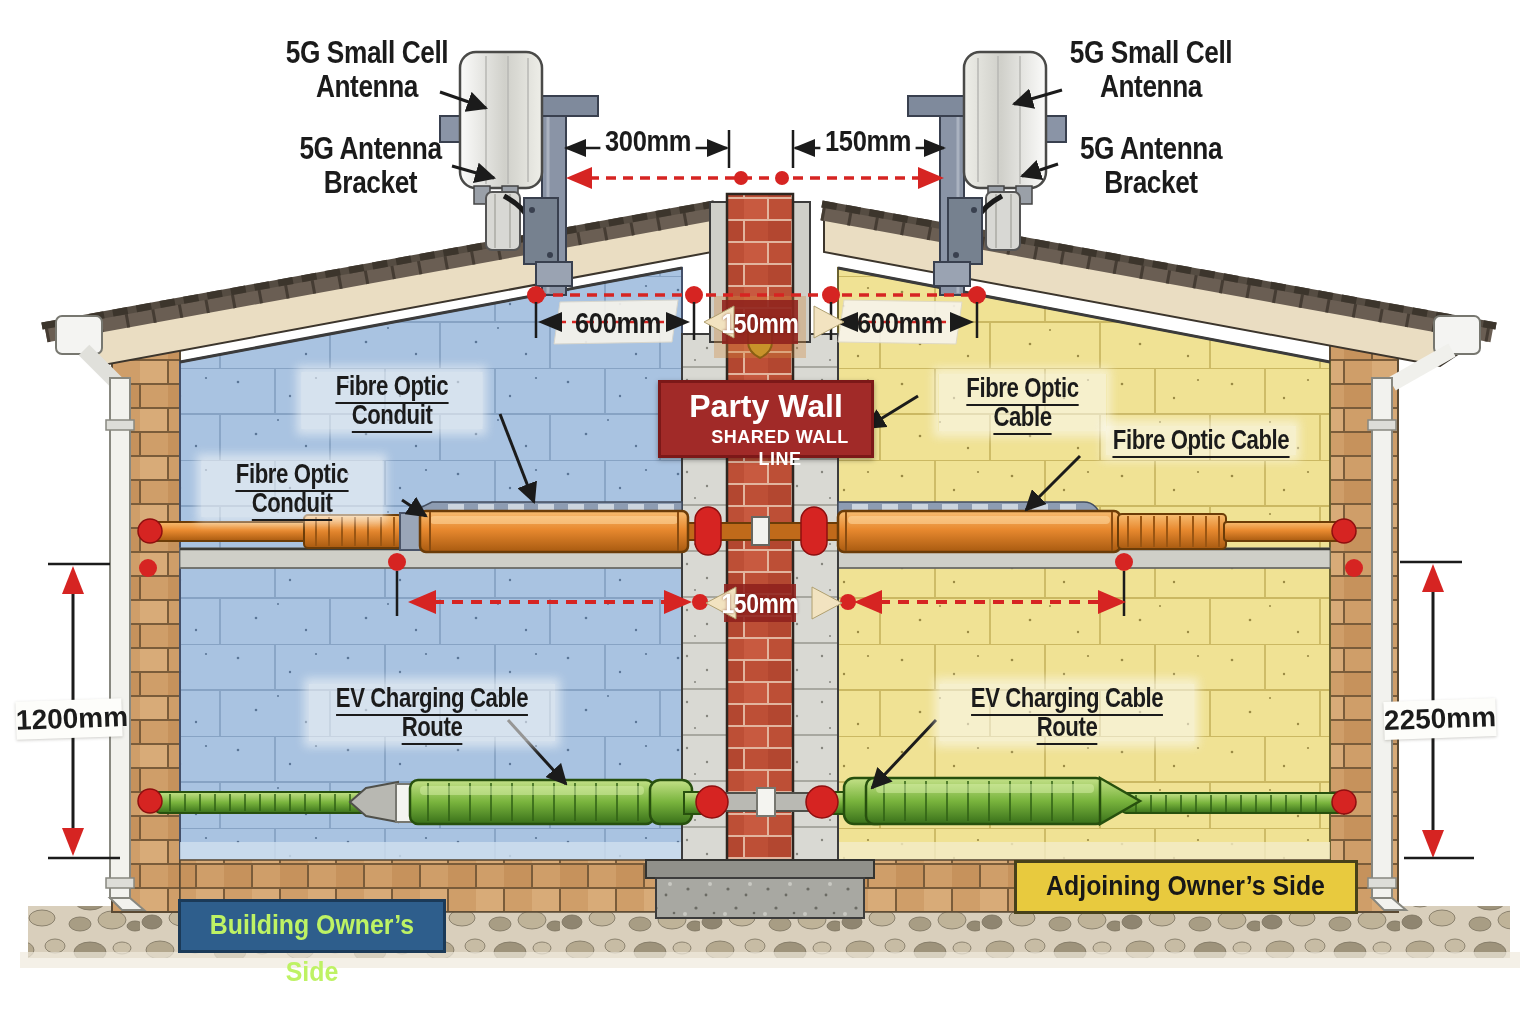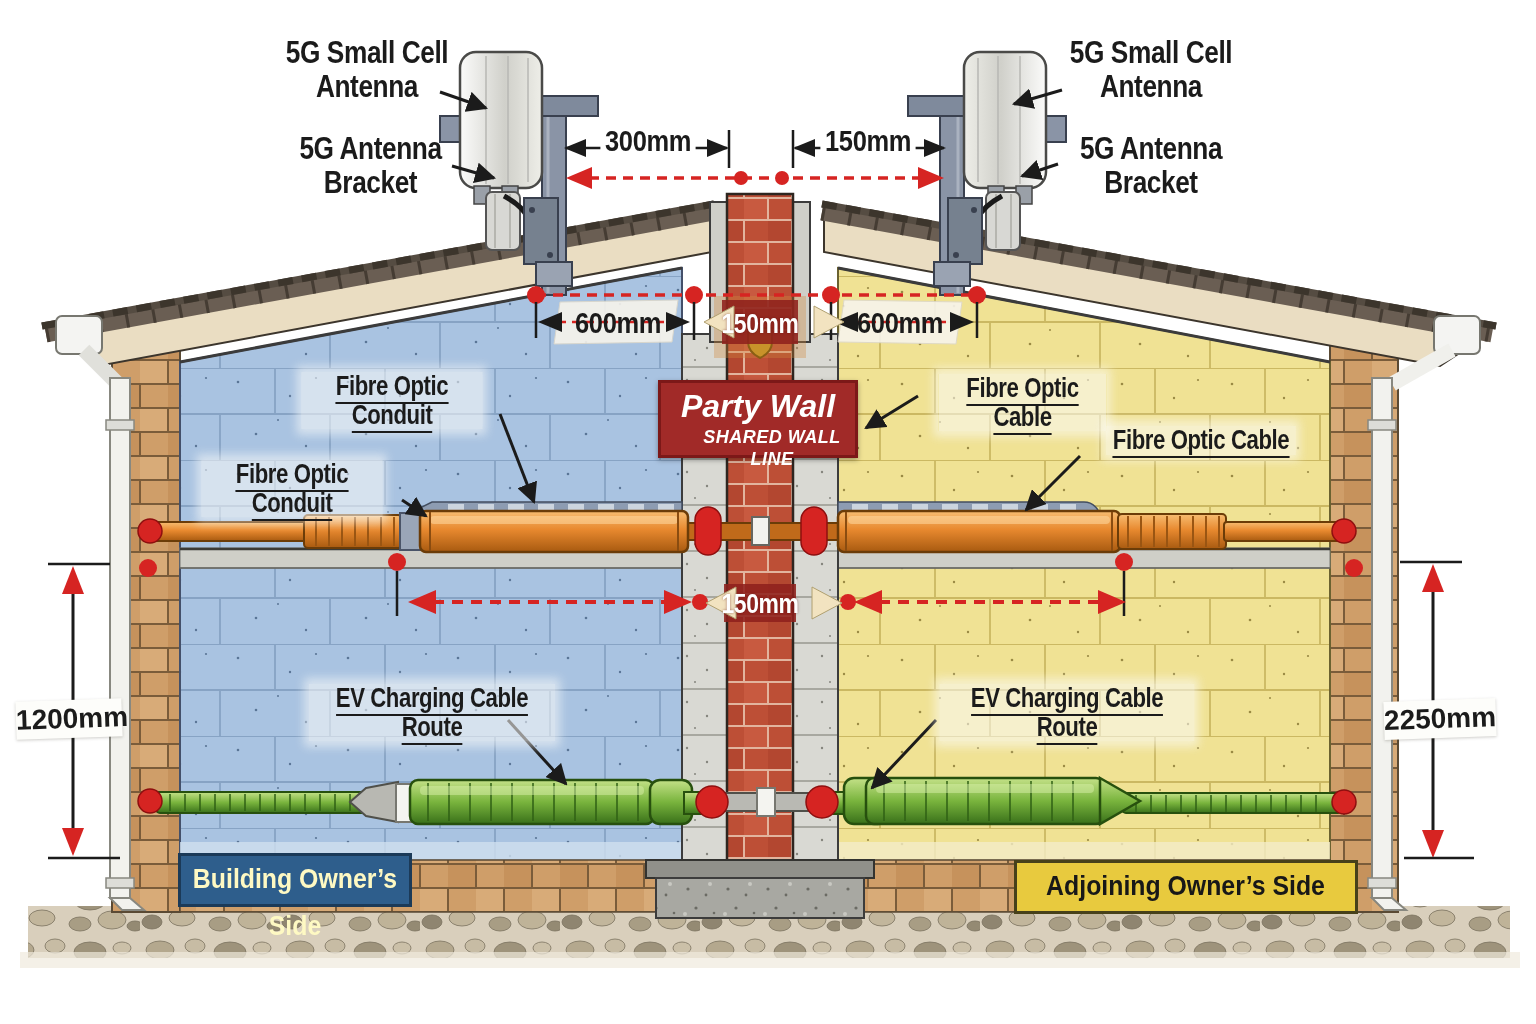--- a/index.html
+++ b/index.html
@@ -9,28 +9,28 @@
   .lbl{position:absolute;font-weight:bold;font-size:27px;line-height:1.06;color:#1b1b1b;
        text-align:center;letter-spacing:-.5px;transform:scaleX(.82);}
   .lbl .ul{border-bottom:2.5px solid #1b1b1b;padding-bottom:1px;}
   .glow{background:rgba(252,252,250,.55);box-shadow:0 0 10px 6px rgba(252,252,250,.55);}
   .dimtext{position:absolute;font-weight:bold;font-size:30px;color:#1b1b1b;text-align:center;
        letter-spacing:-.5px;transform:scaleX(.85);}
   .whitebg{background:#ffffff;}
   .redpatch{color:#ffffff;font-size:27px;text-shadow:0 0 3px rgba(90,10,10,.55);}
   .heightlbl{position:absolute;font-weight:bold;font-size:28px;color:#1b1b1b;text-align:center;
        background:#fdfdfa;box-shadow:0 1px 3px rgba(60,55,45,.25);padding:3px 0;transform:rotate(-2deg);}
-  #party-sign{position:absolute;left:658px;top:380px;width:200px;height:78px;border:3px solid #7c1818;
-       box-sizing:border-box;text-align:center;color:#fff;box-shadow:0 2px 5px rgba(0,0,0,.35);font-style:italic;}
+  #party-sign{position:absolute;left:658px;top:380px;width:216px;height:78px;border:3px solid #7c1818;
+       box-sizing:border-box;text-align:center;color:#fff;box-shadow:0 2px 5px rgba(0,0,0,.35);}
   #party-sign .t1{font-weight:bold;font-size:32px;line-height:40px;margin-top:3px;}
   #party-sign .t2{font-weight:bold;font-size:18px;letter-spacing:.5px;line-height:22px;padding-left:28px;}
   .banner{position:absolute;height:54px;box-sizing:border-box;text-align:center;font-weight:bold;
        font-size:27px;line-height:47px;}
   .banner span{display:inline-block;transform:scaleX(.92);}
-  #banner-left{left:178px;top:853px;width:234px;border:3px solid #1b3a58;color:#fef9c3;}
+  #banner-left{left:178px;top:899px;width:268px;border:3px solid #1b3a58;color:#bef264;}
   #banner-right{left:1014px;top:860px;width:344px;border:3px solid #47411a;color:#181818;}
 </style>
 </head>
 <body>
 
 <div id="stage">
 
 <svg width="1536" height="1024" viewBox="0 0 1536 1024">
 <defs>
   <linearGradient id="orangePipe" x1="0" y1="0" x2="0" y2="1">

